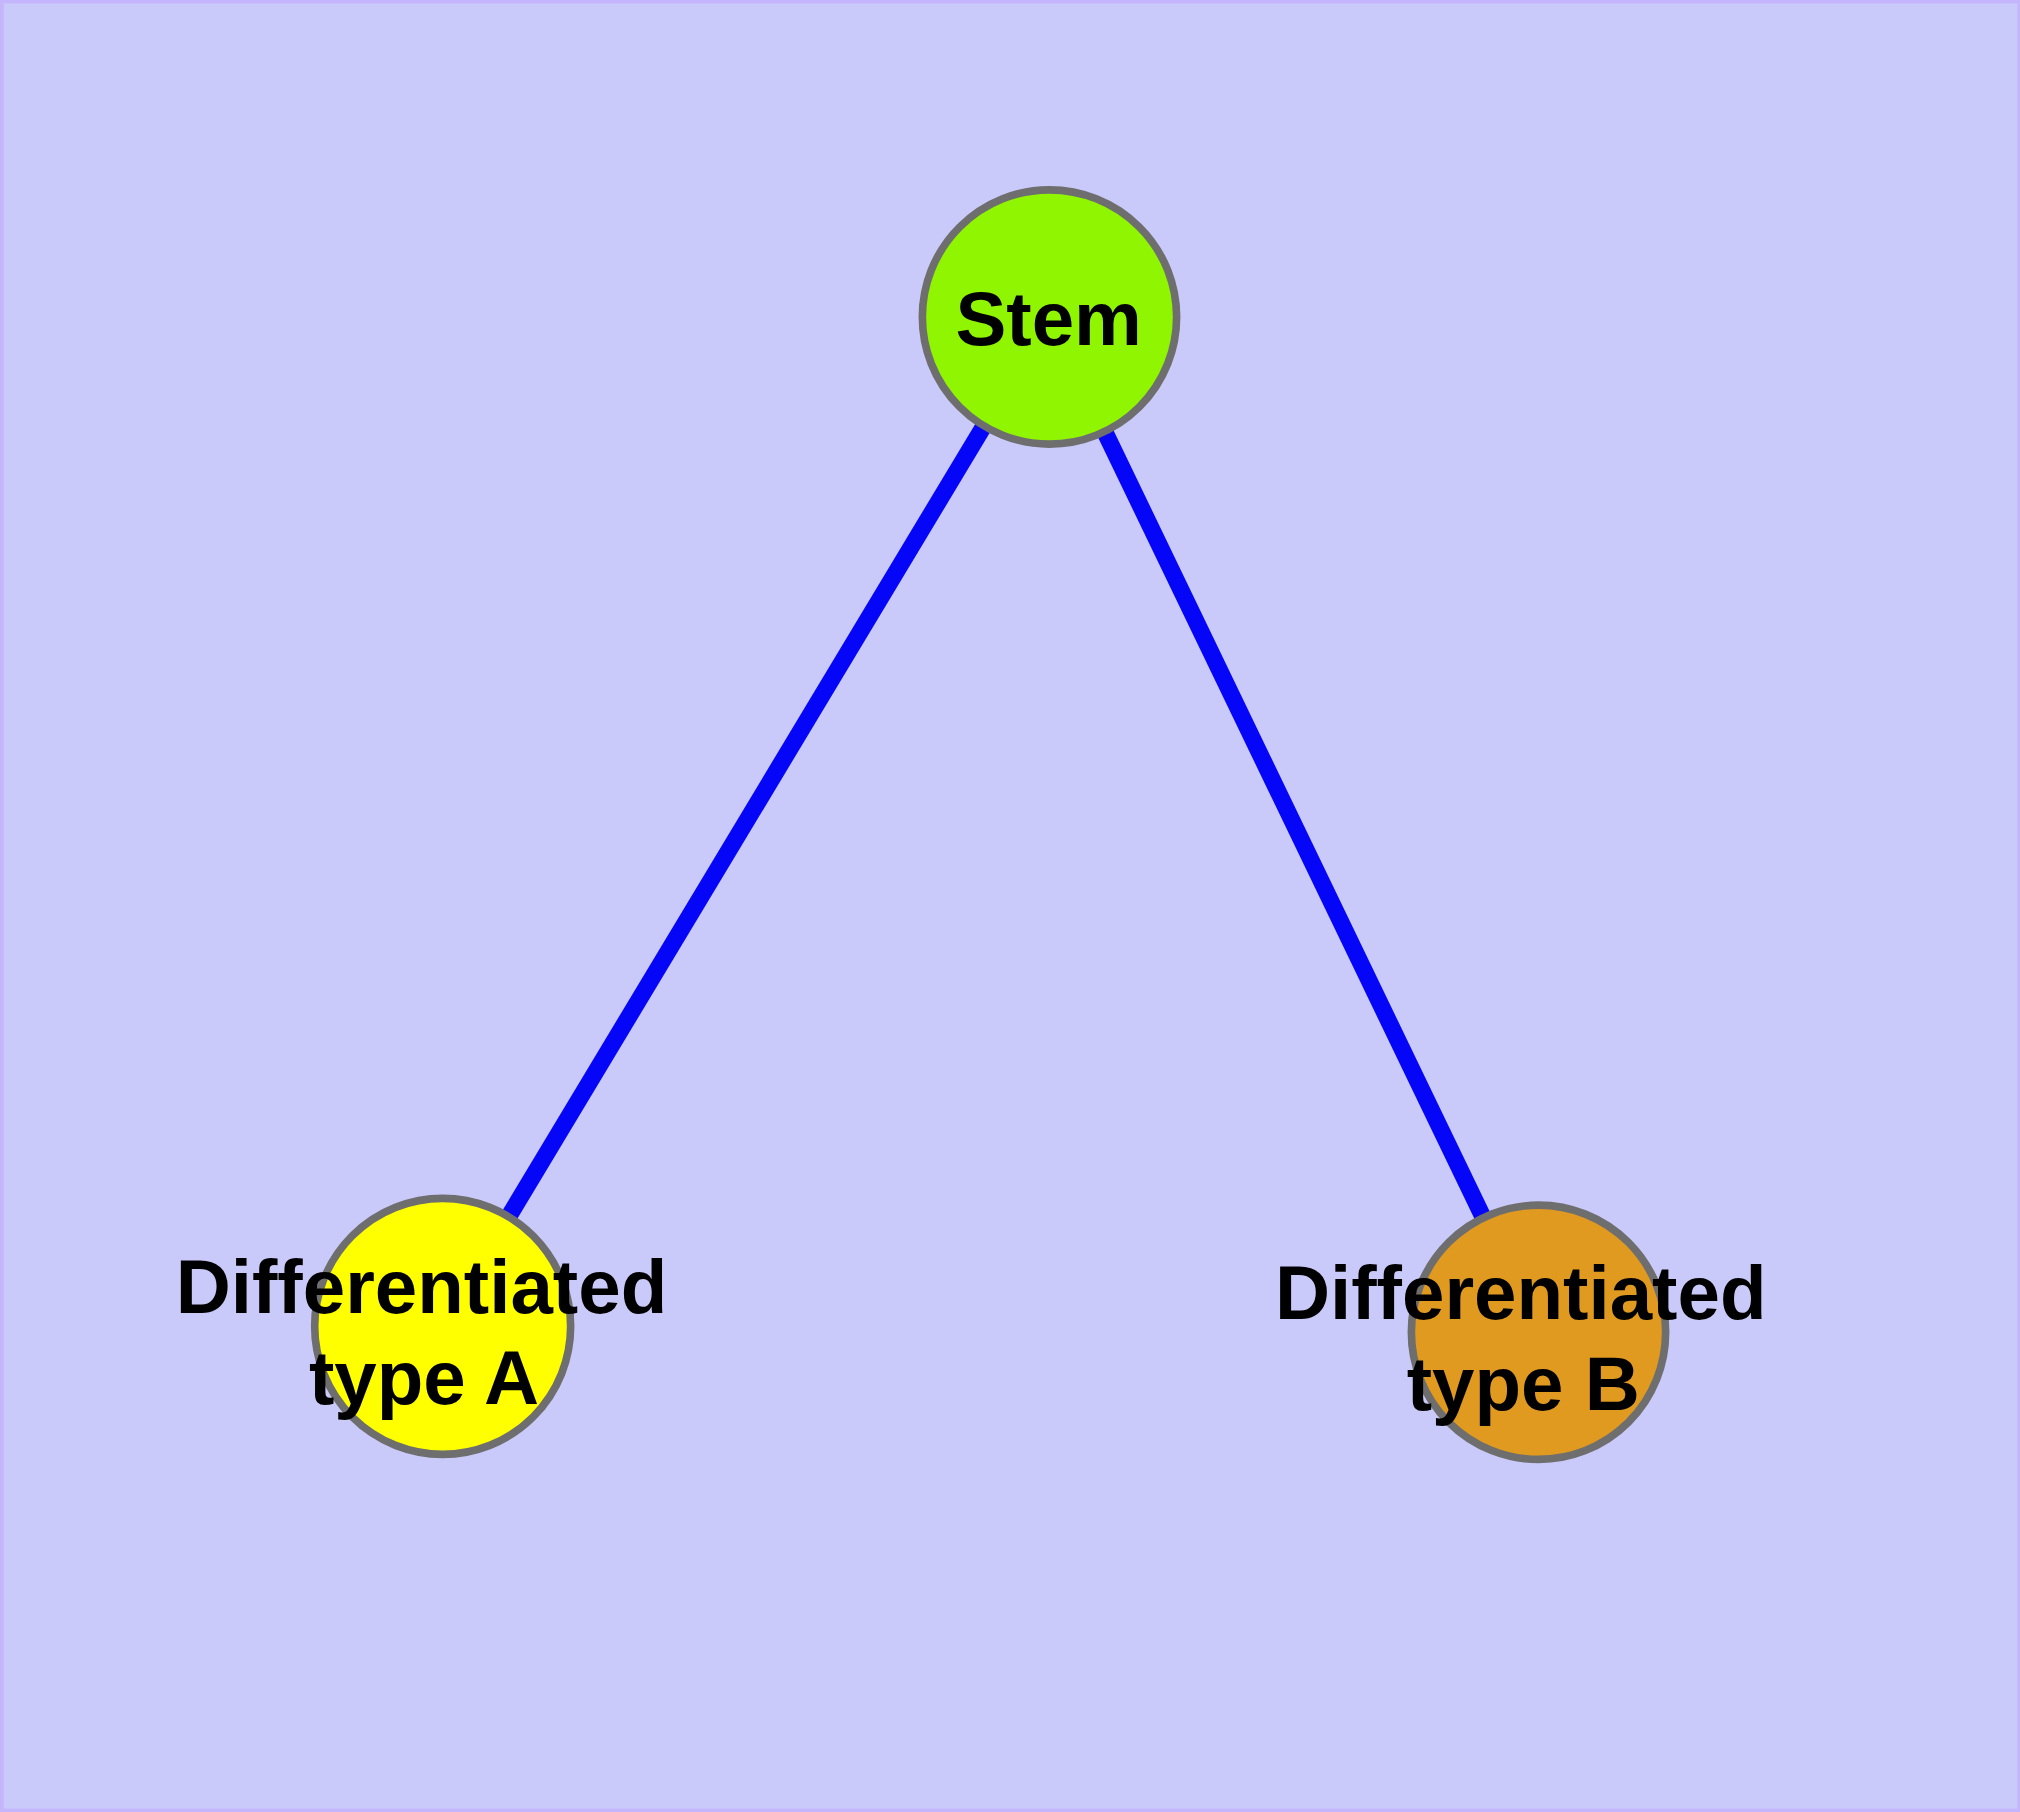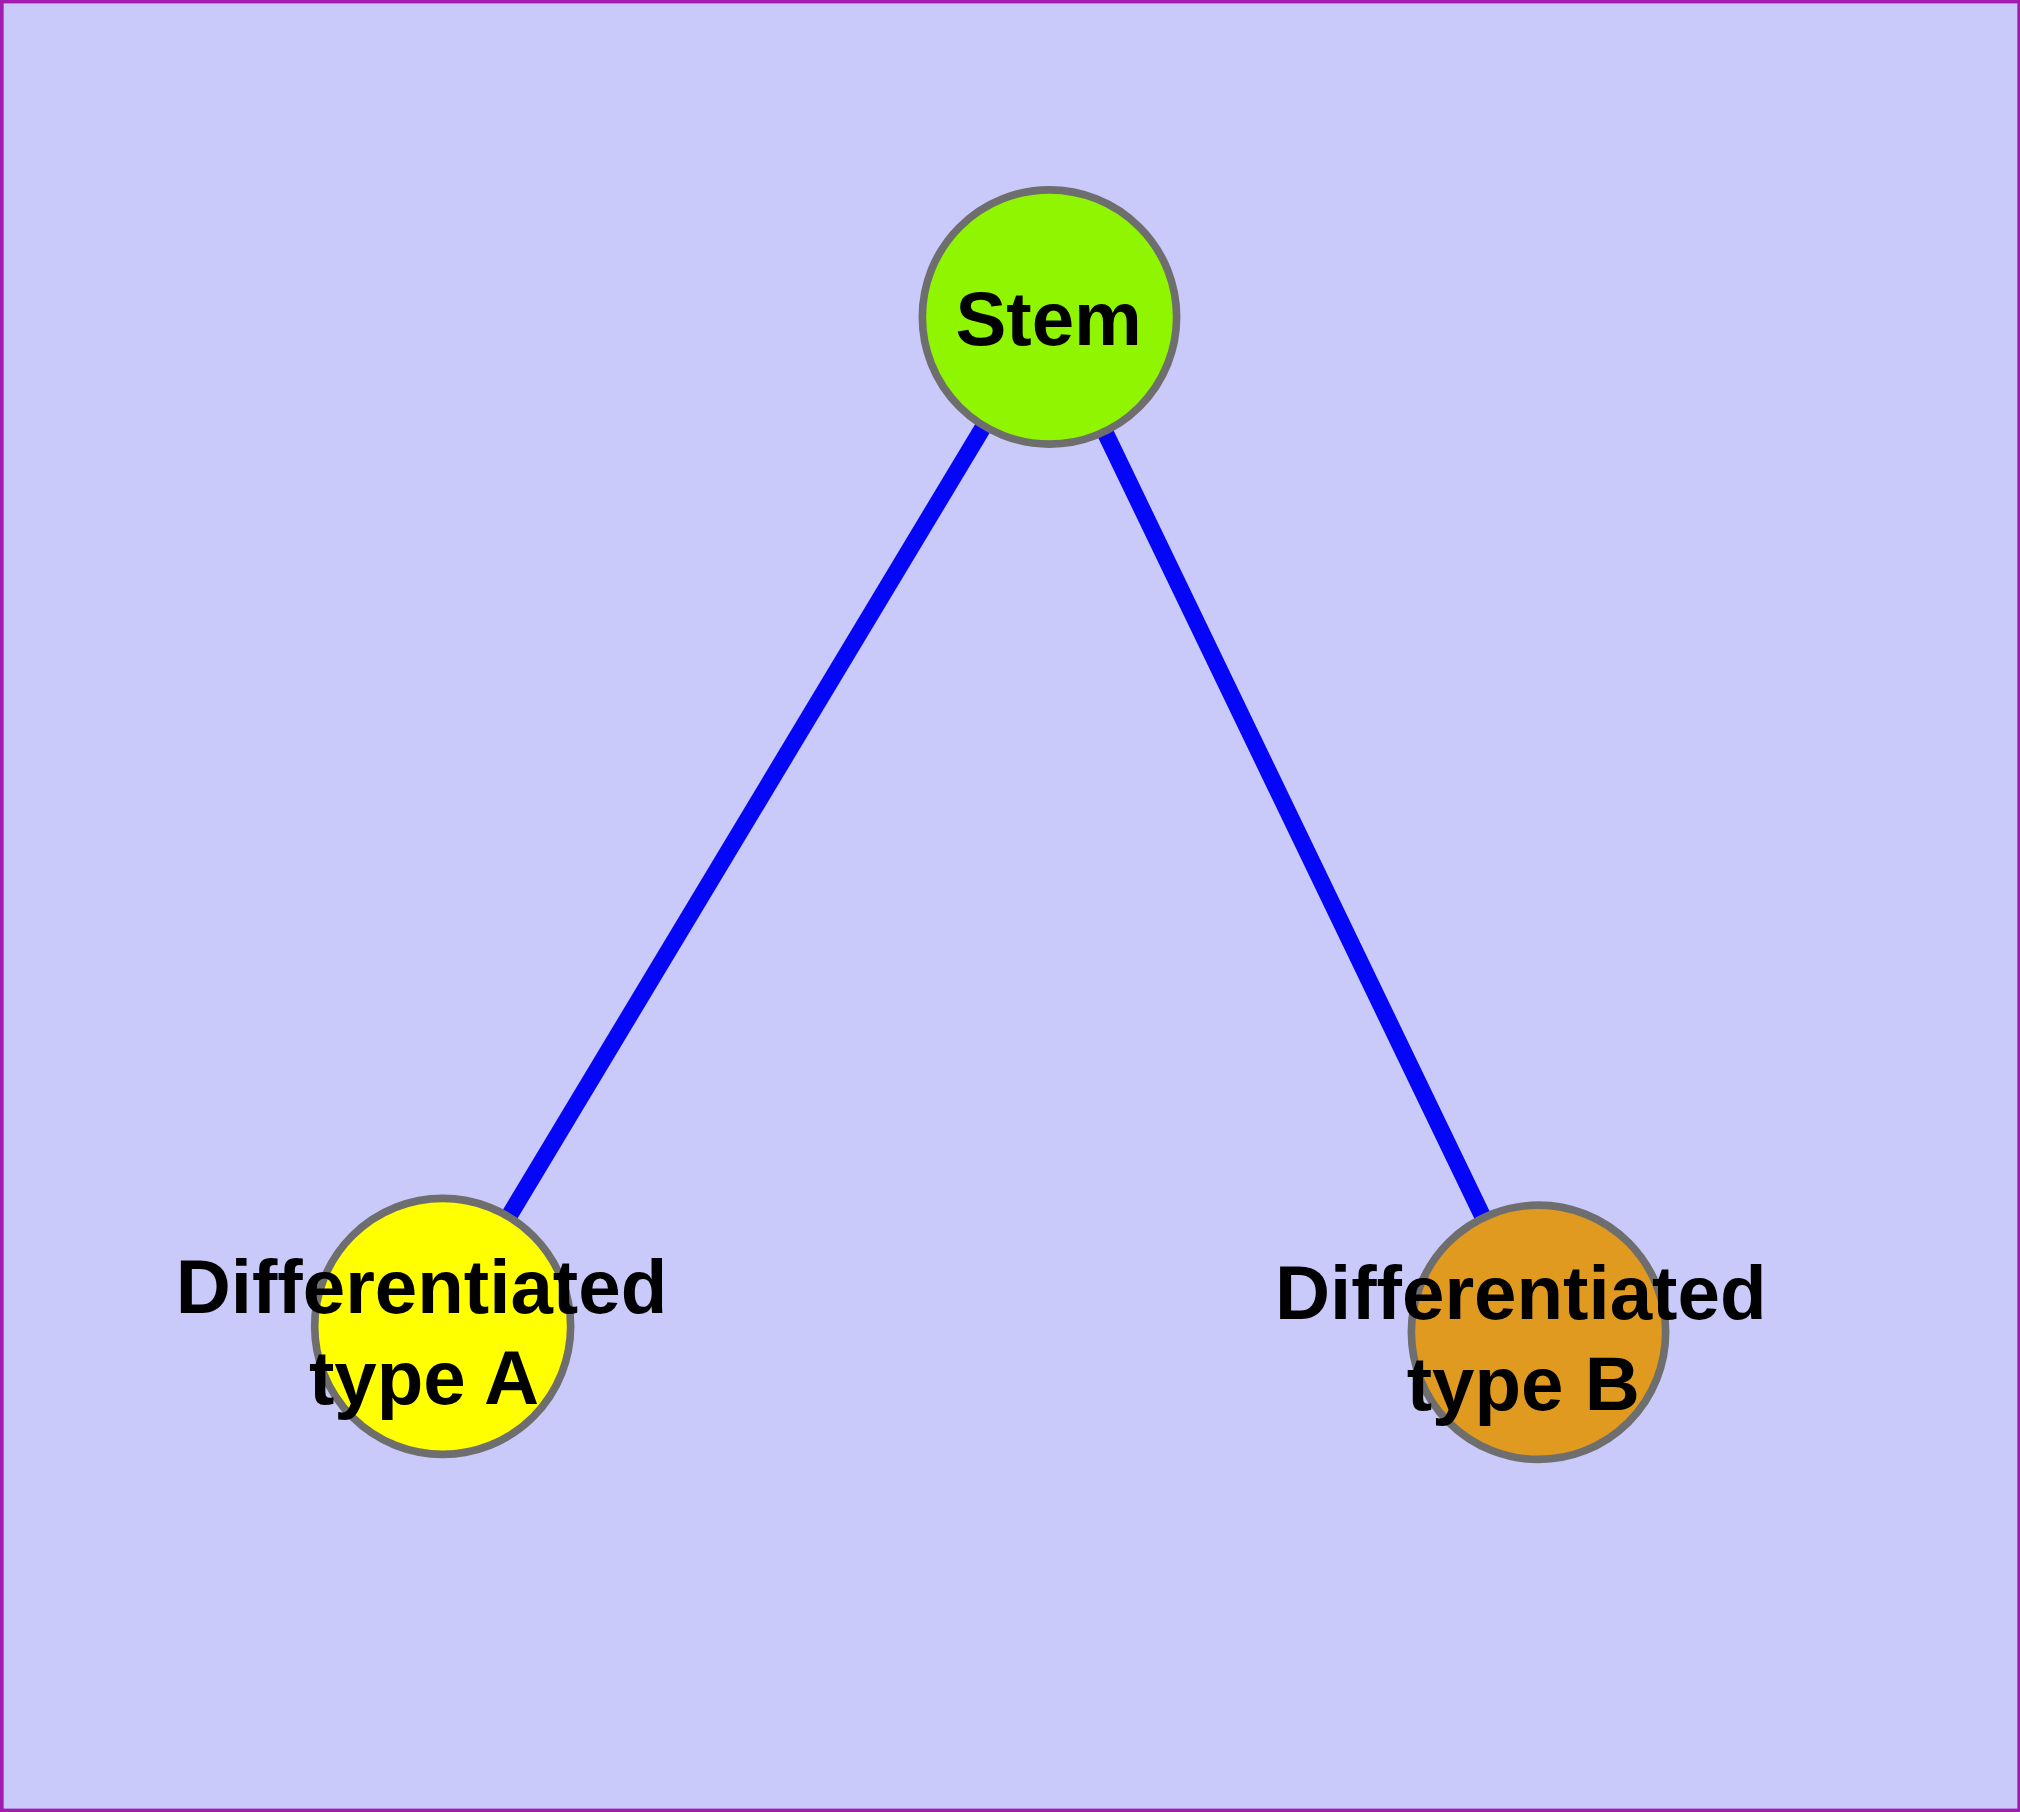--- a/index.html
+++ b/index.html
@@ -4,21 +4,21 @@
 <style>
   html, body {
     margin: 0;
     padding: 0;
     background: #ffffff;
   }
   .canvas {
     position: relative;
     width: 2021px;
     height: 1812px;
-    background: #a21caf;
+    background: #c4b5fd;
     overflow: hidden;
   }
   svg { display: block; }
   .node-label {
     font-family: "Liberation Sans", sans-serif;
     font-weight: bold;
     font-size: 90px;
   }
 </style>
 </head>

